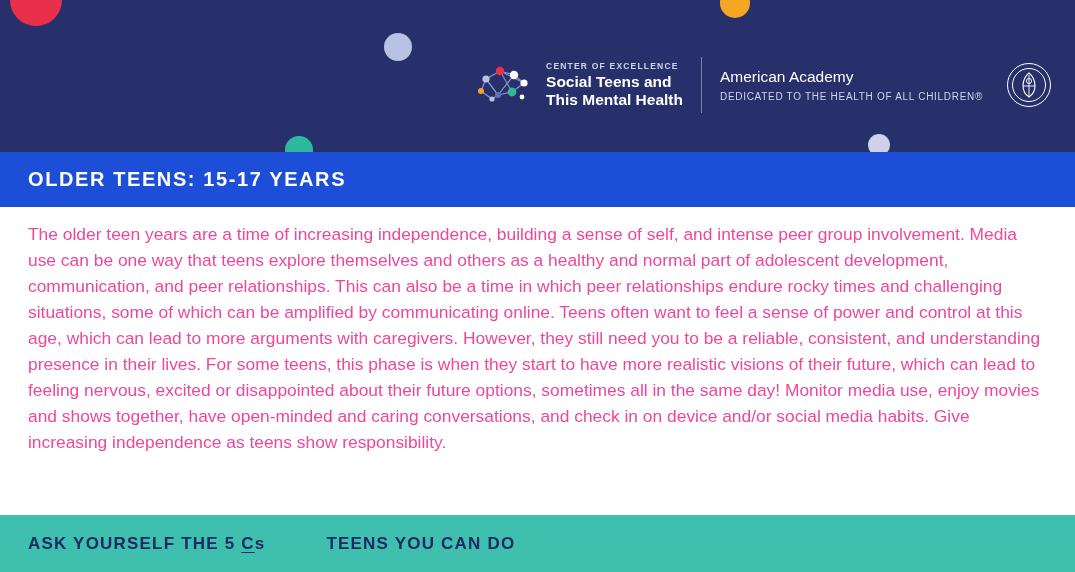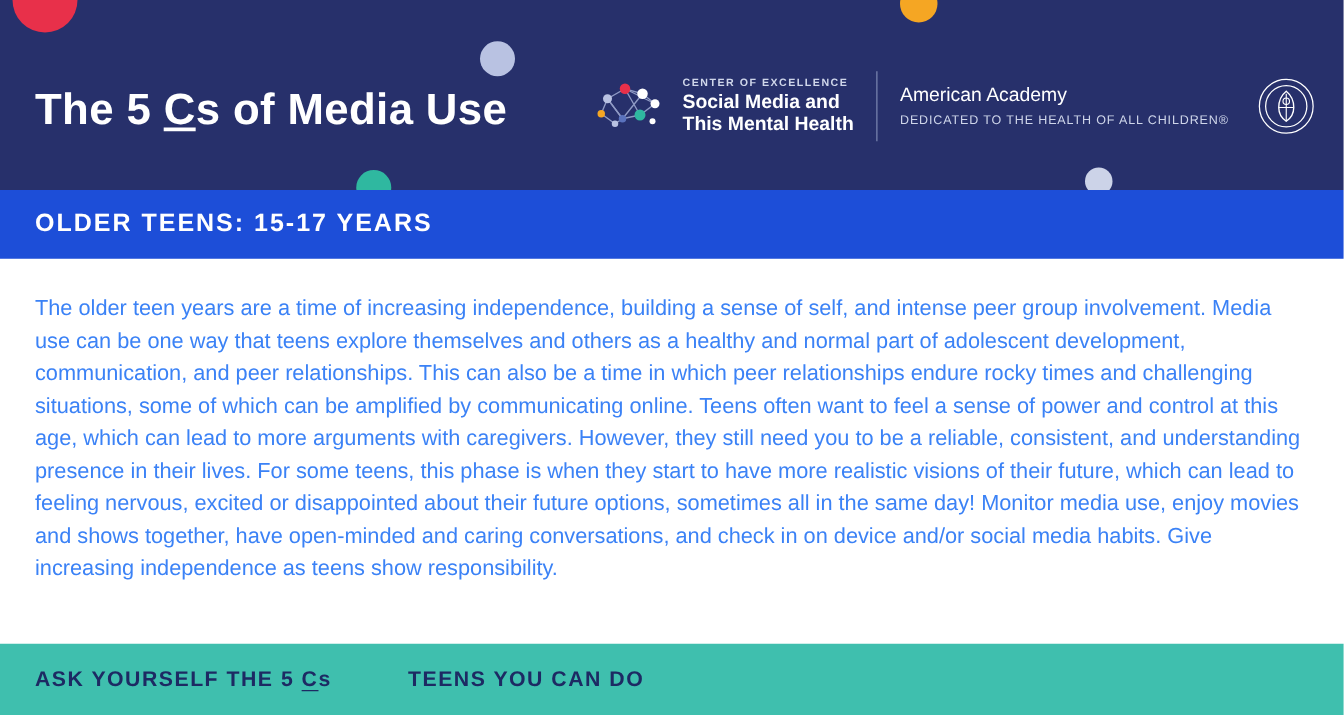--- a/index.html
+++ b/index.html
@@ -153,22 +153,22 @@
   .age-band-text {
     color: #ffffff;
     font-size: 20px;
     font-weight: bold;
     letter-spacing: 1.6px;
     padding-left: 28px;
   }
 
   
   .body-copy {
-    padding: 26px 28px 0 28px;
-    color: #3b82f6;
+    padding: 14px 28px 0 28px;
+    color: #ec4899;
     font-size: 17.4px;
     line-height: 26px;
     max-width: 1050px;
   }
 
   
   .footer-band {
     position: absolute;
     left: 0;
     right: 0;
@@ -197,21 +197,20 @@
 
 <div class="page">
 
   <div class="header">
     <div class="deco deco-red"></div>
     <div class="deco deco-lav"></div>
     <div class="deco deco-yellow"></div>
     <div class="deco deco-teal"></div>
     <div class="deco deco-white"></div>
 
-    <div class="title"><span>The 5 </span><span class="u">C</span><span>s of Media Use</span></div>
 
     <div class="logo-block">
       <div class="coe-logo">
         <div class="coe-mark">
           <svg width="62" height="52" viewBox="0 0 62 52" aria-hidden="true">
             <g stroke="#8f9ac4" stroke-width="1.1" fill="none">
               <path d="M12 20 L26 12 L40 16 L50 24 L38 33 L24 36 Z"></path>
               <path d="M12 20 L24 36 M26 12 L38 33 M40 16 L24 36 M50 24 L26 12"></path>
               <path d="M12 20 L7 32 L18 40 L24 36"></path>
             </g>
@@ -221,21 +220,21 @@
             <circle cx="50" cy="24" r="3.6" fill="#ffffff"></circle>
             <circle cx="38" cy="33" r="4.4" fill="#2fb8a0"></circle>
             <circle cx="24" cy="36" r="3" fill="#5a72bd"></circle>
             <circle cx="7" cy="32" r="3" fill="#f5a623"></circle>
             <circle cx="18" cy="40" r="2.6" fill="#b9c2e2"></circle>
             <circle cx="48" cy="38" r="2.4" fill="#ffffff"></circle>
           </svg>
         </div>
         <div class="coe-text">
           <div class="coe-kicker">CENTER OF EXCELLENCE</div>
-          <div class="coe-name">Social Media and</div>
+          <div class="coe-name">Social Teens and</div>
           <div class="coe-name">This Mental Health</div>
         </div>
       </div>
 
       <div class="divider"></div>
 
       <div class="aap-logo">
         <div class="aap-text">
           <div class="aap-name">American Academy</div>
           <div class="aap-tag">DEDICATED TO THE HEALTH OF ALL CHILDREN®</div>

